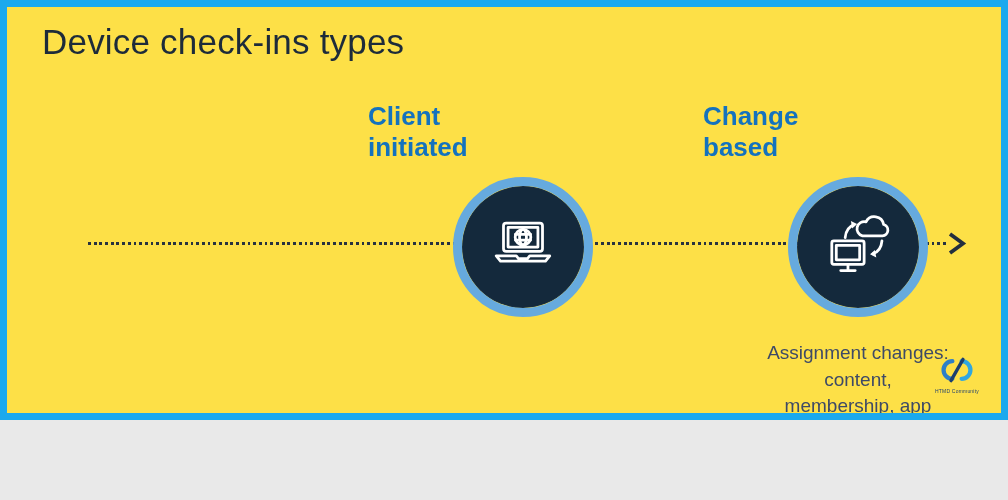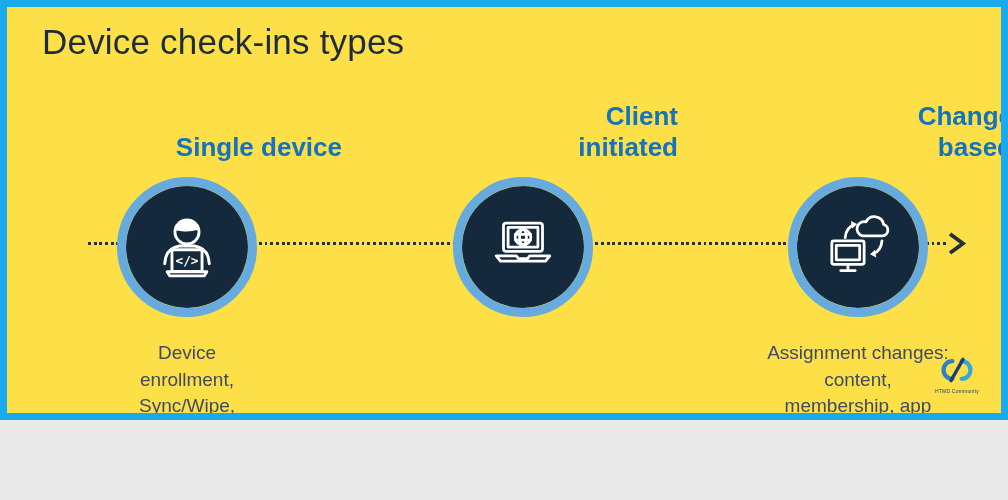--- a/index.html
+++ b/index.html
@@ -32,21 +32,21 @@
     position:absolute;left:946px;top:231px;z-index:1;
   }
   .col{
     position:absolute;top:0;height:500px;width:310px;z-index:2;
   }
   .col-1{left:32px;}
   .col-2{left:368px;}
   .col-3{left:703px;}
   .heading{
     position:absolute;left:0;right:0;bottom:337px;
-    text-align:right;
+    text-align:left;
     font-size:26px;line-height:31px;font-weight:bold;
     color:#1472BE;
     white-space:pre-line;
   }
   .circle{
     position:absolute;left:50%;top:177px;margin-left:-70px;
     width:122px;height:122px;border-radius:50%;
     background:#14293C;
     border:9px solid #66AADE;
     background-clip:padding-box;
@@ -74,39 +74,20 @@
 
 <div class="slide">
 
   <div class="title">Device check-ins types</div>
 
   <div class="timeline-line"></div>
   <svg class="timeline-arrow" width="22" height="25" viewBox="0 0 22 25">
     <polyline points="4,3 17,12.5 4,22" fill="none" stroke="#232F3E" stroke-width="3.8"></polyline>
   </svg>
 
-  <div class="col col-1">
-    <div class="heading">Single device</div>
-    <div class="circle">
-      <svg width="78" height="78" viewBox="0 0 70 70" fill="none" stroke="#FFFFFF" stroke-width="2.6" stroke-linecap="round" stroke-linejoin="round">
-        <circle cx="35" cy="21.5" r="10.8"></circle>
-        <path d="M24.4,20 Q25.2,9.6 36,9.9 Q44.2,10.4 45.7,18.6 L45,19.6 Q37.5,21.8 30.5,20.9 Q26.6,20.5 24.4,20 Z" fill="#FFFFFF" stroke="none"></path>
-        <path d="M15,50 Q15.6,36.2 28.2,34.1 L41.8,34.1 Q54.4,36.2 55,50"></path>
-        <rect x="21.5" y="37.5" width="27" height="19.5" rx="1.6" fill="#14293C"></rect>
-        <text x="35" y="51.4" text-anchor="middle" font-size="11.5" font-weight="bold" fill="#FFFFFF" stroke="none" font-family="'DejaVu Sans Mono', monospace">&lt;/&gt;</text>
-        <path d="M17.2,57.2 L52.8,57.2 L50.6,60.9 L19.4,60.9 Z"></path>
-      </svg>
-    </div>
-    <div class="desc">Device
-enrollment,
-Sync/Wipe,
-Get app from
-company portal,
-....</div>
-  </div>
 
   <div class="col col-2">
     <div class="heading">Client
 initiated</div>
     <div class="circle">
       <svg width="78" height="78" viewBox="0 0 70 70" fill="none" stroke="#FFFFFF" stroke-width="2.5" stroke-linecap="round" stroke-linejoin="round">
         <rect x="17.5" y="13.5" width="35" height="25.5" rx="2.4"></rect>
         <rect x="21.6" y="17.4" width="26.8" height="17.7"></rect>
         <circle cx="35" cy="26.2" r="7"></circle>
         <ellipse cx="35" cy="26.2" rx="3.1" ry="7"></ellipse>

